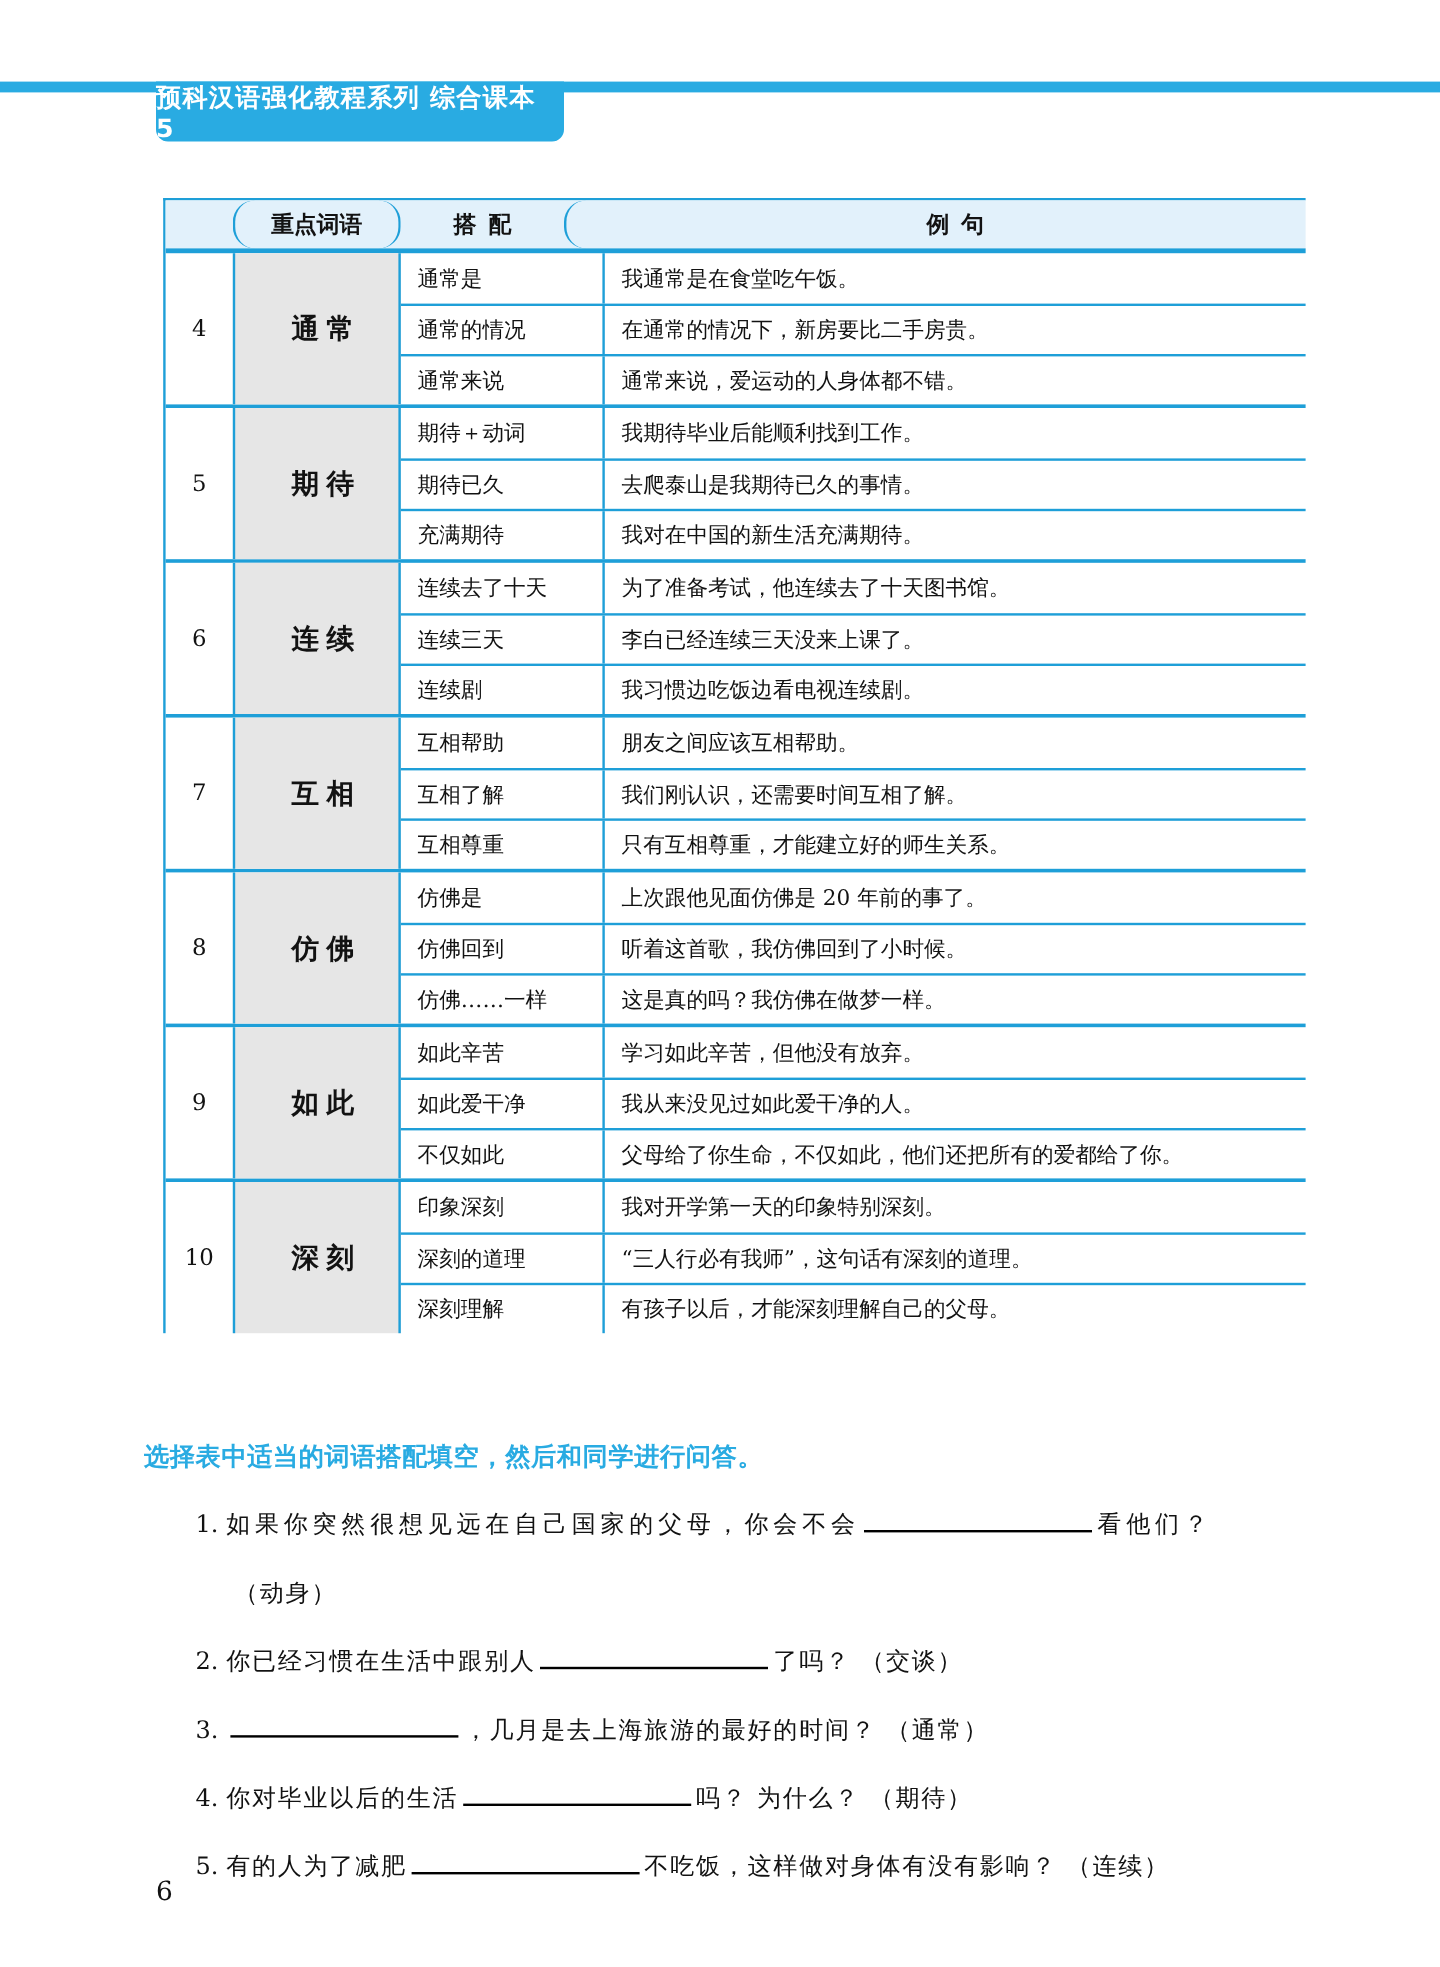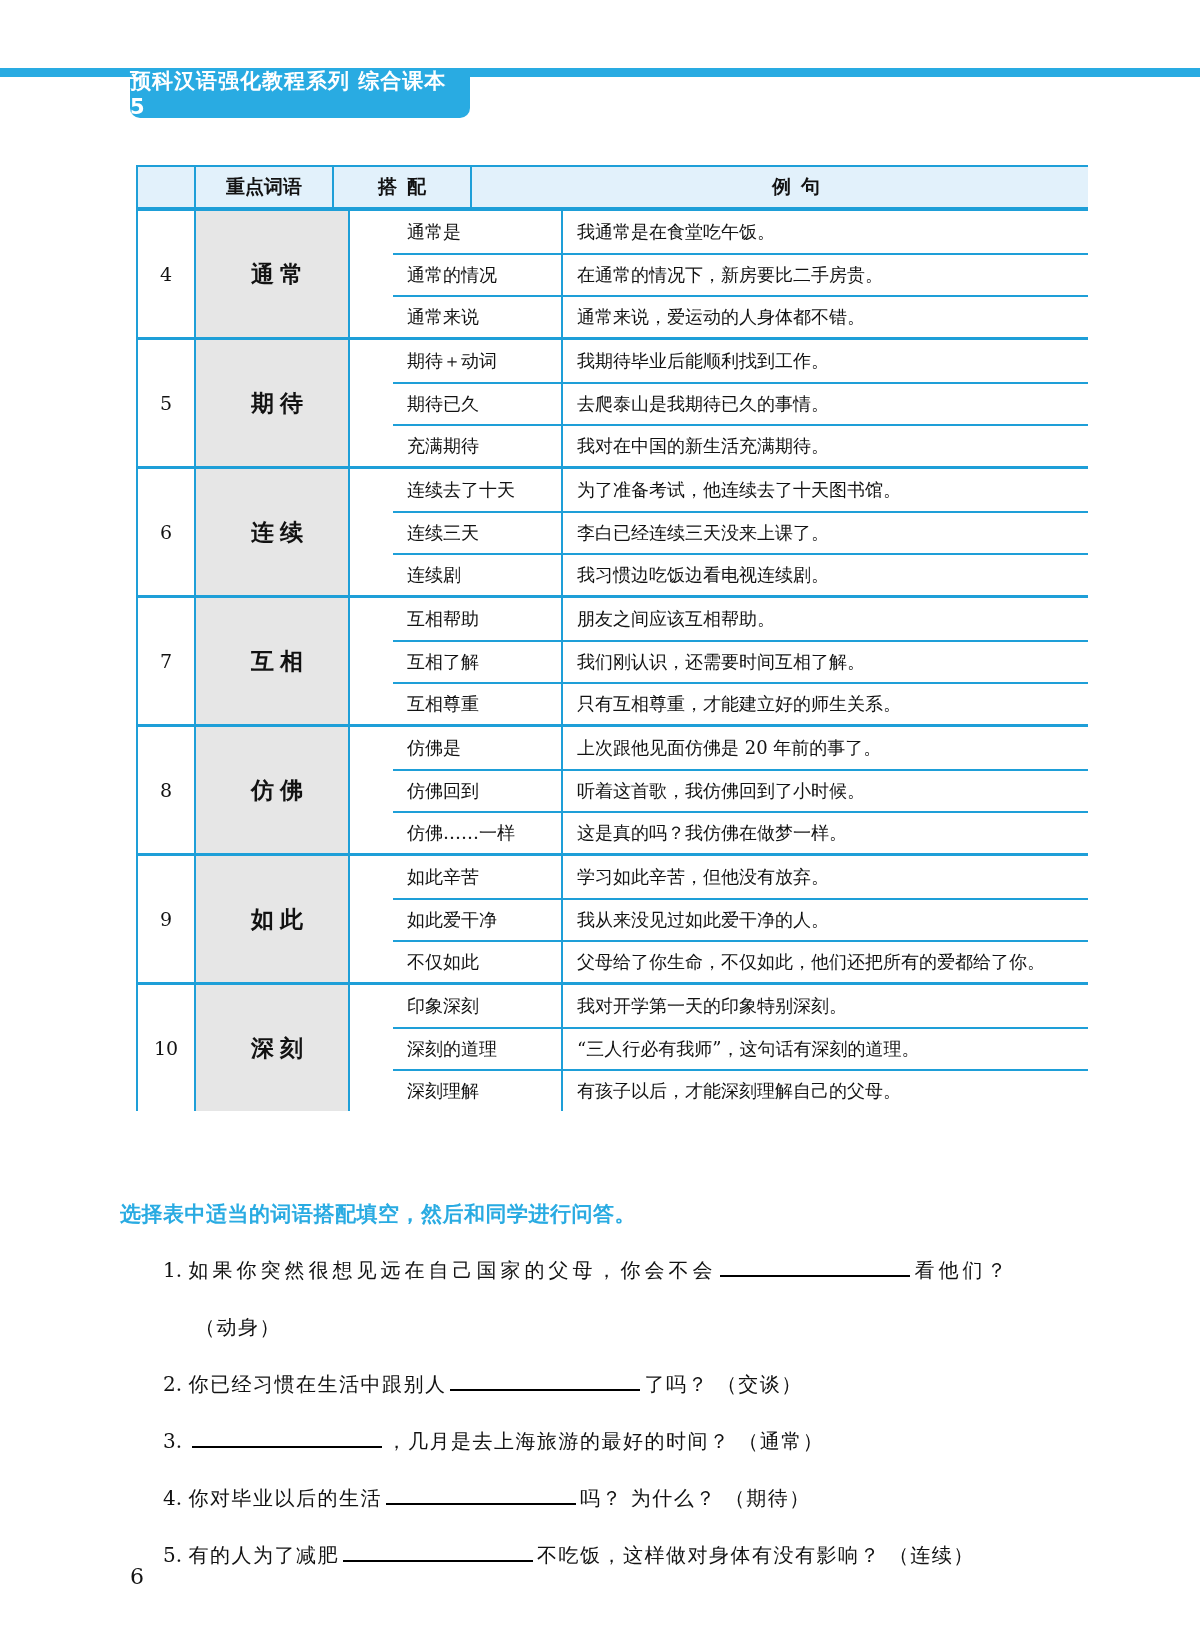--- a/index.html
+++ b/index.html
@@ -18,34 +18,34 @@
   .top-bar{position:absolute;left:0;top:68px;width:100%;height:9px;background:var(--accent);}
   .badge{position:absolute;left:130px;top:68px;width:340px;height:50px;background:var(--accent);
          border-radius:0 0 10px 10px;display:flex;align-items:center;justify-content:center;
          color:#fff;font-weight:bold;font-size:21px;letter-spacing:1px;}
 
   
   .ctable{position:absolute;left:136px;top:165px;width:952px;border-left:2px solid var(--border);
           border-top:2px solid var(--border);font-size:18px;}
   .t-header{display:flex;height:44px;background:var(--header-bg);border-bottom:4px solid var(--border);
             font-weight:bold;font-size:19px;}
-  .t-header>div{display:flex;align-items:center;justify-content:center;}
+  .t-header>div{display:flex;align-items:center;justify-content:center;border-radius:18px;}
   .h-num{width:56px;}
   .h-word{width:140px;border-left:2px solid var(--border);border-right:2px solid var(--border);}
   .h-coll{width:136px;letter-spacing:10px;text-indent:10px;}
   .h-ex{flex:1;border-left:2px solid var(--border);letter-spacing:10px;text-indent:10px;padding-left:32px;}
 
   .t-group{display:flex;}
   .t-group + .t-group{border-top:3px solid var(--border);}
   .g-num{width:56px;display:flex;align-items:center;justify-content:center;
          font-family:"DejaVu Serif","Liberation Serif",serif;font-size:19px;}
-  .g-word{width:156px;background:var(--word-bg);border-left:2px solid var(--border);
+  .g-word{width:140px;background:var(--word-bg);border-left:2px solid var(--border);
           border-right:2px solid var(--border);display:flex;align-items:center;justify-content:center;
           font-family:"DejaVu Serif","Liberation Serif",serif;font-weight:bold;font-size:23px;letter-spacing:6px;text-indent:6px;padding-left:10px;}
-  .g-items{flex:1;display:flex;flex-direction:column;padding-left:43px;}
+  .g-items{flex:1;display:flex;flex-direction:column;}
   .g-item{display:flex;height:42px;}
   .g-item + .g-item{border-top:2px solid var(--border);}
   .i-coll{width:168px;display:flex;align-items:center;padding-left:14px;
           font-family:"DejaVu Serif","Liberation Serif",serif;}
   .i-ex{flex:1;display:flex;align-items:center;padding-left:14px;border-left:2px solid var(--border);
         font-family:"DejaVu Serif","Liberation Serif",serif;}
 
   
   .instruction{position:absolute;left:120px;top:1200px;color:var(--accent);font-weight:bold;
                font-size:21px;letter-spacing:0.5px;}

